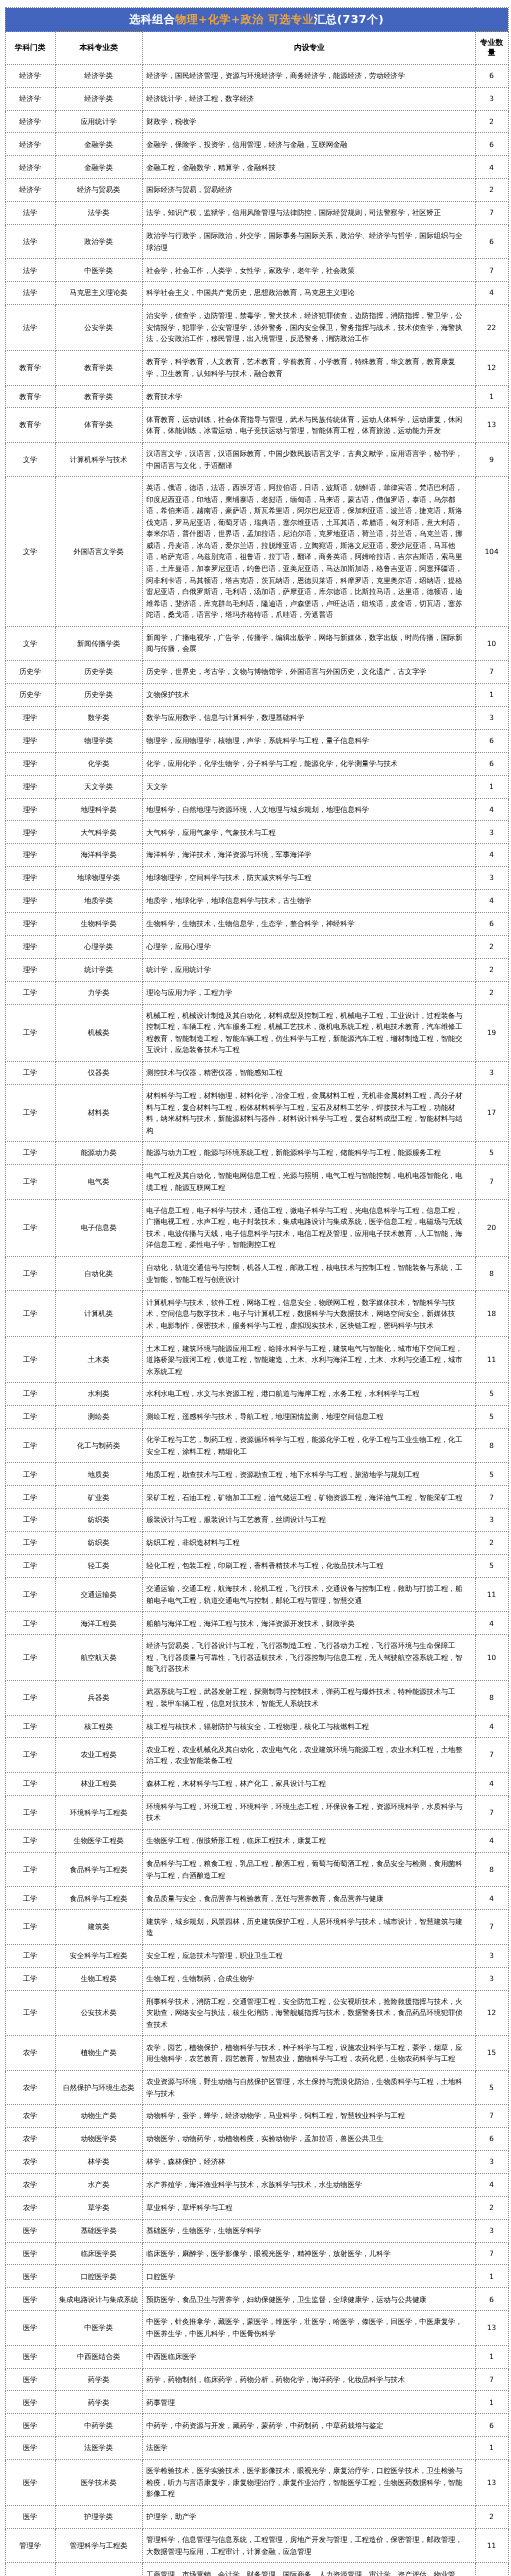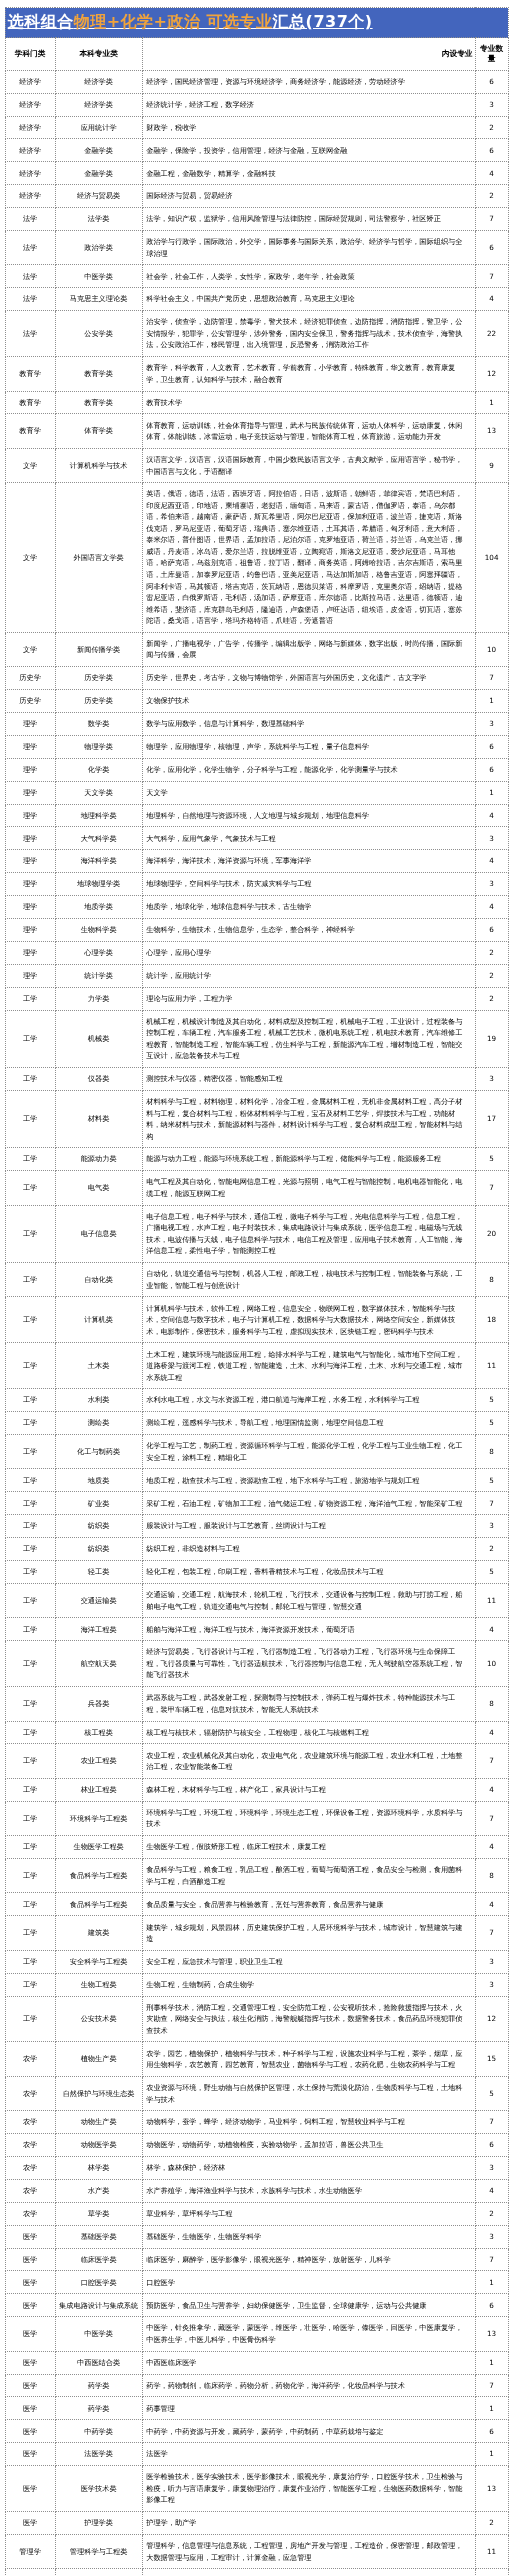--- a/index.html
+++ b/index.html
@@ -6,31 +6,30 @@
   body{width:512px;font-family:"DejaVu Sans","Liberation Sans",sans-serif;color:#000;}
   .page{width:512px;padding-top:7.2px;box-sizing:border-box;}
   .table-wrap{margin:0 4.6px;}
   table{width:502px;border-collapse:collapse;table-layout:fixed;}
   col.c1{width:50px;}
   col.c2{width:87px;}
   col.c3{width:333px;}
   col.c4{width:33px;}
   td,th{border:0.5px dotted #8f8f8f;box-sizing:border-box;}
   .title-cell{
-    background:#4365BD;color:#ffffff;text-align:left;
-    font-size:16px;font-weight:bold;padding:4.1px 2.1px;letter-spacing:0.5px;
+    background:#4365BD;color:#ffffff;text-align:center;
+    font-size:11px;font-weight:bold;padding:4.1px 2.1px;letter-spacing:0.5px;
     border:0.5px dotted #8f8f8f;
-    text-decoration:underline;
   }
   .title-cell .hl{color:#EFA33D;}
   tr.head-row th{
     font-size:7.7px;font-weight:bold;background:#ffffff;color:#000;
     padding:5.7px 2.1px;text-align:center;
   }
-  tr.head-row th.left{text-align:right;padding-left:3.6px;margin-left:12px;}
+  tr.head-row th.left{text-align:center;padding-left:3.6px;margin-left:12px;}
   tbody td{
     font-size:7.2px;line-height:1.6;padding:5.2px 2.1px;vertical-align:middle;
     background:#ffffff;
   }
   td.cat,td.cls,td.cnt{text-align:center;}
   td.majors{text-align:left;padding-left:3.6px;padding-right:5.2px;}
 </style>
 </head>
 <body>
 
@@ -351,21 +350,21 @@
           </tr>
           <tr>
             <td class="cat">工学</td>
             <td class="cls">交通运输类</td>
             <td class="majors">交通运输，交通工程，航海技术，轮机工程，飞行技术，交通设备与控制工程，救助与打捞工程，船舶电子电气工程，轨道交通电气与控制，邮轮工程与管理，智慧交通</td>
             <td class="cnt">11</td>
           </tr>
           <tr>
             <td class="cat">工学</td>
             <td class="cls">海洋工程类</td>
-            <td class="majors">船舶与海洋工程，海洋工程与技术，海洋资源开发技术，葡萄牙语</td>
+            <td class="majors">船舶与海洋工程，海洋工程与技术，海洋资源开发技术，财政学类</td>
             <td class="cnt">4</td>
           </tr>
           <tr>
             <td class="cat">工学</td>
             <td class="cls">航空航天类</td>
             <td class="majors">经济与贸易类，飞行器设计与工程，飞行器制造工程，飞行器动力工程，飞行器环境与生命保障工程，飞行器质量与可靠性，飞行器适航技术，飞行器控制与信息工程，无人驾驶航空器系统工程，智能飞行器技术</td>
             <td class="cnt">10</td>
           </tr>
           <tr>
             <td class="cat">工学</td>

